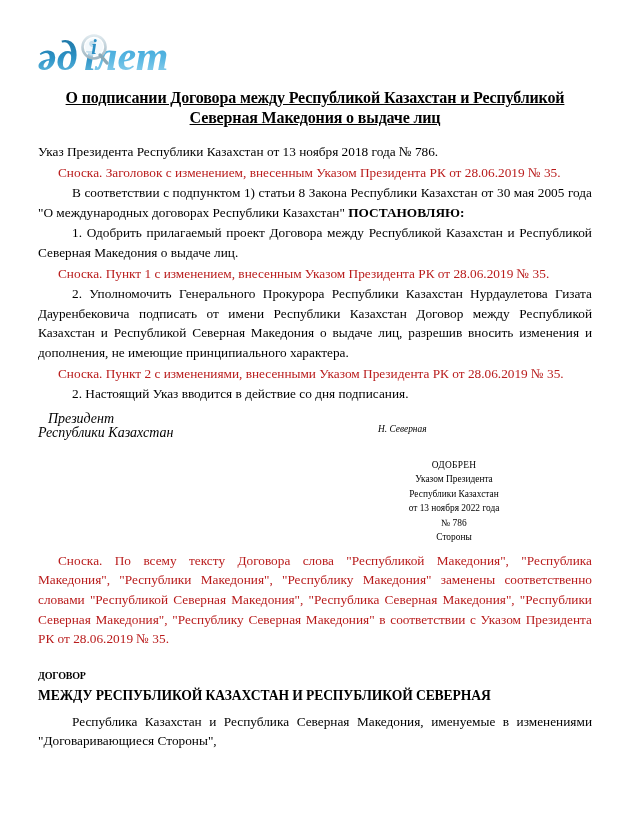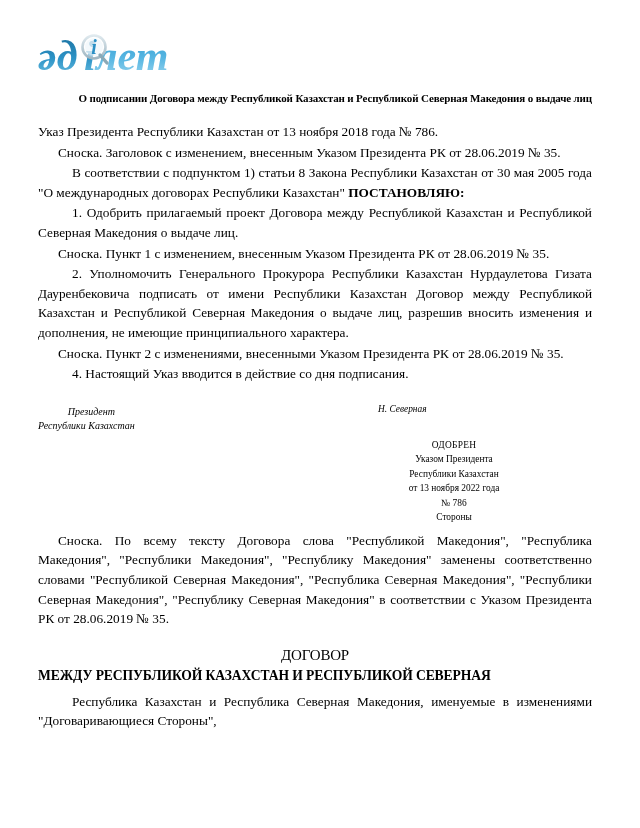--- a/index.html
+++ b/index.html
@@ -41,65 +41,65 @@
     position: relative;
     display: inline-block;
     height: 52px;
     width: 150px;
   }
   .logo svg { display: block; }
 
   
   .doc-title {
     font-weight: bold;
-    font-size: 11px;
+    font-size: 16px;
     line-height: 20px;
-    text-align: right;
+    text-align: center;
     margin: 0 0 14px 0;
     letter-spacing: -0.15px;
+    text-decoration: underline;
   }
 
   
   p.para {
     font-size: 13.3px;
     line-height: 19.6px;
     margin: 0 0 1px 0;
     text-align: justify;
     text-justify: inter-word;
   }
   p.para.indent {
     text-indent: 34px;
   }
   p.para.noindent {
     text-indent: 0;
   }
   p.footnote {
-    color: #000000;
+    color: #b91c1c;
     font-size: 13.3px;
     line-height: 19.6px;
     margin: 0 0 1px 0;
     text-align: justify;
     text-indent: 20px;
   }
   .bold-inline { font-weight: bold; }
 
   
   .sig-block {
     position: relative;
     height: 44px;
     margin-top: 4px;
   }
   .sig-left {
     position: absolute;
     left: 10px;
-    top: 17px;
+    top: 4px;
     font-style: italic;
-    font-size: 10px;
+    font-size: 14px;
     line-height: 14px;
-    text-align: center;
   }
   .sig-left .l2 { margin-left: -10px; }
   .sig-right {
     position: absolute;
     left: 340px;
     top: 14px;
     font-style: italic;
     font-size: 9.4px;
     line-height: 14px;
   }
@@ -124,25 +124,24 @@
   .approved-inner div.cap {
     letter-spacing: 0.3px;
     font-family: Liberation Serif, serif;
   }
 
   
   .contract-heading {
     margin: 16px 0 6px 0;
   }
   .contract-heading .l1 {
-    font-weight: normal;
-    font-size: 15px;
+    font-weight: bold;
+    font-size: 10px;
     line-height: 21px;
     letter-spacing: -0.2px;
-    text-align: center;
   }
   .contract-heading .l2,
   .contract-heading .l3 {
     font-weight: bold;
     font-size: 13.6px;
     line-height: 20px;
     letter-spacing: -0.1px;
   }
   .spacer-6 { height: 6px; }
 </style>
@@ -191,21 +190,21 @@
     <p class="footnote">Сноска. Заголовок с изменением, внесенным Указом Президента РК от 28.06.2019 № 35.</p>
 
     <p class="para indent"><span>В соответствии с подпунктом 1) статьи 8 Закона Республики Казахстан от 30 мая 2005 года "О международных договорах Республики Казахстан" </span><span class="bold-inline">ПОСТАНОВЛЯЮ:</span></p>
 
     <p class="para indent">1. Одобрить прилагаемый проект Договора между Республикой Казахстан и Республикой Северная Македония о выдаче лиц.</p>
     <p class="footnote">Сноска. Пункт 1 с изменением, внесенным Указом Президента РК от 28.06.2019 № 35.</p>
 
     <p class="para indent">2. Уполномочить Генерального Прокурора Республики Казахстан Нурдаулетова Гизата Дауренбековича подписать от имени Республики Казахстан Договор между Республикой Казахстан и Республикой Северная Македония о выдаче лиц, разрешив вносить изменения и дополнения, не имеющие принципиального характера.</p>
     <p class="footnote">Сноска. Пункт 2 с изменениями, внесенными Указом Президента РК от 28.06.2019 № 35.</p>
 
-    <p class="para indent">4. Настоящий Указ вводится в действие со дня подписания.</p>
+    <p class="para indent">2. Настоящий Указ вводится в действие со дня подписания.</p>
 
     <div class="sig-block">
       <div class="sig-left">
         <div class="l1">Президент</div>
         <div class="l2">Республики Казахстан</div>
       </div>
       <div class="sig-right">Н. Северная</div>
     </div>
 
     <div class="approved">

